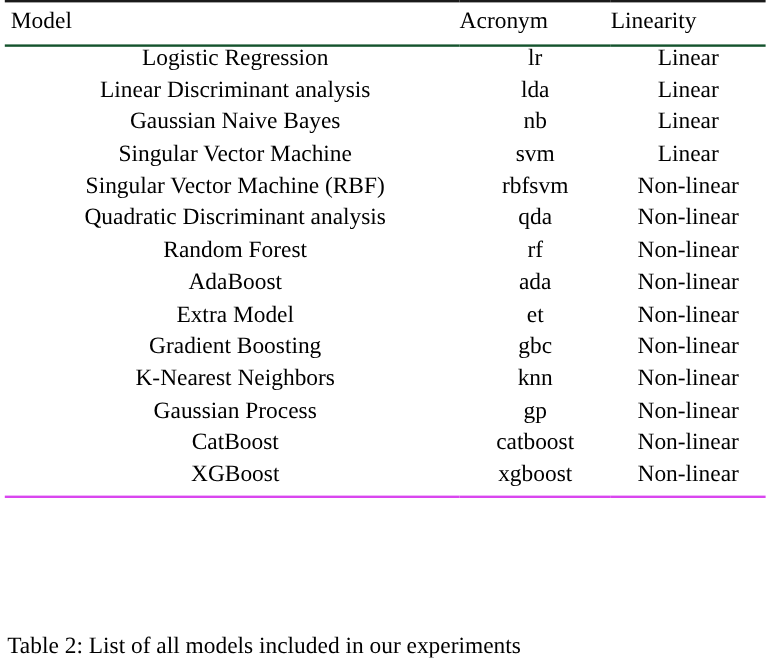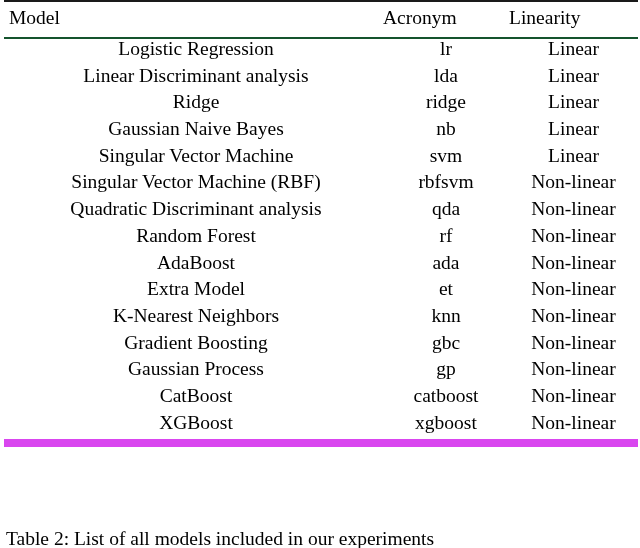--- a/index.html
+++ b/index.html
@@ -35,21 +35,21 @@
     width: 634px;
     table-layout: fixed;
   }
 
   table.models col.c-model    { width: 379px; }
   table.models col.c-acronym  { width: 126px; }
   table.models col.c-linear   { width: 129px; }
 
   .rule-top    { border-top: 2px solid #1a1a1a; }
   .rule-mid    { border-bottom: 2px solid #14532d; }
-  .rule-bottom { border-bottom: 8px solid #d946ef; margin-left: 10px; }
+  .rule-bottom { border-bottom: 2px solid #d946ef; margin-left: 10px; }
 
   table.models th,
   table.models td {
     font-weight: normal;
     font-size: 19.5px;
     line-height: 1;
     text-align: left;
     padding: 0;
     vertical-align: baseline;
     white-space: nowrap;
@@ -113,25 +113,20 @@
             <td class="mdl">Logistic Regression</td>
             <td class="acr">lr</td>
             <td class="lin">Linear</td>
           </tr>
           <tr>
             <td class="mdl">Linear Discriminant analysis</td>
             <td class="acr">lda</td>
             <td class="lin">Linear</td>
           </tr>
           <tr>
-            <td class="mdl">Ridge</td>
-            <td class="acr">ridge</td>
-            <td class="lin">Linear</td>
-          </tr>
-          <tr>
             <td class="mdl">Gaussian Naive Bayes</td>
             <td class="acr">nb</td>
             <td class="lin">Linear</td>
           </tr>
           <tr>
             <td class="mdl">Singular Vector Machine</td>
             <td class="acr">svm</td>
             <td class="lin">Linear</td>
           </tr>
           <tr>
@@ -153,27 +148,27 @@
             <td class="mdl">AdaBoost</td>
             <td class="acr">ada</td>
             <td class="lin">Non-linear</td>
           </tr>
           <tr>
             <td class="mdl">Extra Model</td>
             <td class="acr">et</td>
             <td class="lin">Non-linear</td>
           </tr>
           <tr>
-            <td class="mdl">K-Nearest Neighbors</td>
-            <td class="acr">knn</td>
+            <td class="mdl">Gradient Boosting</td>
+            <td class="acr">gbc</td>
             <td class="lin">Non-linear</td>
           </tr>
           <tr>
-            <td class="mdl">Gradient Boosting</td>
-            <td class="acr">gbc</td>
+            <td class="mdl">K-Nearest Neighbors</td>
+            <td class="acr">knn</td>
             <td class="lin">Non-linear</td>
           </tr>
           <tr>
             <td class="mdl">Gaussian Process</td>
             <td class="acr">gp</td>
             <td class="lin">Non-linear</td>
           </tr>
           <tr>
             <td class="mdl">CatBoost</td>
             <td class="acr">catboost</td>

